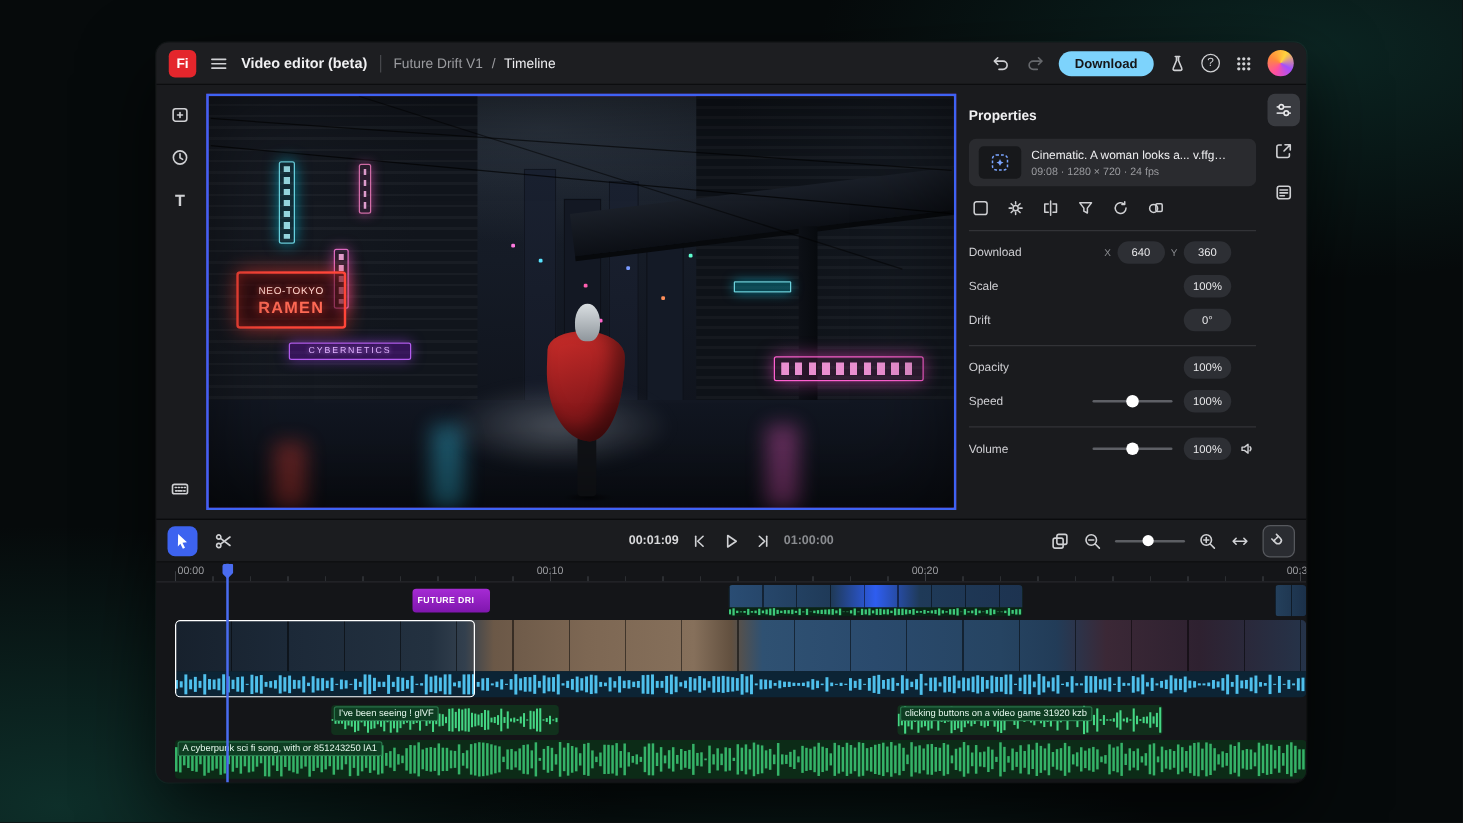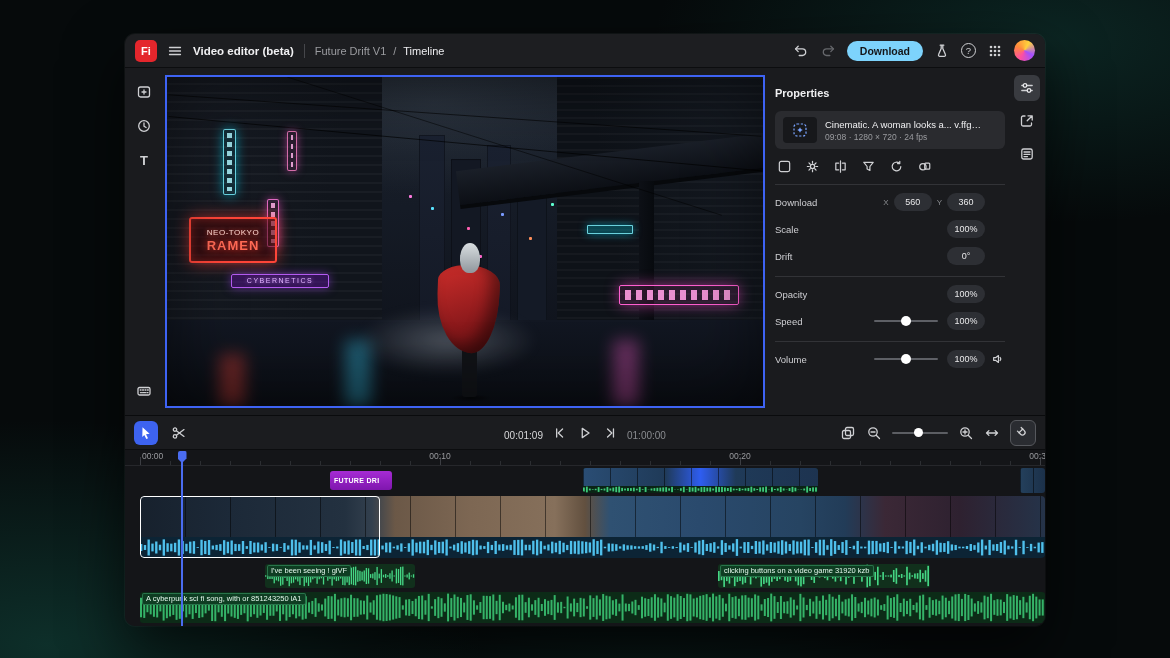--- a/index.html
+++ b/index.html
@@ -156,21 +156,21 @@
   .right-rail { position:absolute; right:0; top:7px; width:36px; display:flex; flex-direction:column; align-items:center; gap:7px; }
   .rr-btn { width:26px; height:26px; border-radius:6px; display:grid; place-items:center; cursor:pointer; }
   .rr-btn.active { background:#393b40; }
   
   .timeline { position:absolute; left:0; top:381px; width:920px; height:211px; background:#141518; border-top:1px solid #0a0b0d; }
   .tl-toolbar { position:absolute; left:0; top:0; width:100%; height:34px; background:#1b1c1f;
     display:flex; align-items:center; padding:0 9px; border-bottom:1px solid #0c0d0f; }
   .tlt-left { display:flex; align-items:center; gap:9px; }
   .tool-btn { width:24px; height:24px; border-radius:6px; display:grid; place-items:center; cursor:pointer; }
   .tool-btn.active { background:#3d63f0; }
-  .tlt-center { position:absolute; left:50%; transform:translateX(-50%); display:flex; align-items:flex-end; gap:9px; }
+  .tlt-center { position:absolute; left:50%; transform:translateX(-50%); display:flex; align-items:center; gap:9px;font-weight:bold; }
   .tc { font-size:10px; }
   .cur { color:#d8d8da; } .dur { color:#8a8c90; }
   .tlt-right { margin-left:auto; display:flex; align-items:center; gap:10px; }
   .zslider { width:56px; height:2px; background:#5c5e63; border-radius:1px; position:relative; cursor:pointer; }
   .zknob { position:absolute; left:22px; top:-3.5px; width:9px; height:9px; background:#fff; border-radius:50%; }
   .snap-btn { width:26px; height:26px; border:1px solid #56585d; background:#2a2c31; border-radius:6px;
     display:grid; place-items:center; cursor:pointer; }
   .tl-ruler { position:absolute; left:0; top:34px; width:100%; height:16px; cursor:pointer;
     background:
       repeating-linear-gradient(90deg,#3c3e43 0 1px, transparent 1px 300px) 15px bottom / 100% 8px no-repeat,
@@ -193,21 +193,21 @@
     linear-gradient(90deg,#24405c,#1b3049); }
   .main-clip { top:30px; height:62px; left:15px; width:905px; border-radius:4px; }
   .main-film { height:41px;
     background:
       repeating-linear-gradient(90deg, rgba(0,0,0,.5) 0 1px, transparent 1px 45px),
       linear-gradient(90deg,#17212d 0px,#1c2938 90px,#233140 205px,#33404e 232px,#6b5847 255px,#7d6753 330px,#86705b 415px,#62503f 445px,#2f5172 470px,#2a4a6d 560px,#264462 660px,#223c58 705px,#3b2836 745px,#2e2130 820px,#253349 905px); }
   .wavebox { position:relative; height:21px; background:#0c2435; color:#4fc0ec; overflow:hidden; }
   .sel-overlay { position:absolute; left:0; top:0; width:240px; height:100%;
     border:1.5px solid #fff; border-radius:4px; pointer-events:none; }
   .fx-clip { top:98px; height:24px; background:#11301c; color:#45d684; }
-  .fx-a { left:140px; width:150px; } .fx-b { left:593px; width:212px; }
+  .fx-a { left:140px; width:182px; } .fx-b { left:593px; width:212px; }
   .music-clip { top:126px; height:31px; left:15px; width:905px; background:#0c2b17; color:#35b368; }
   .wave { position:absolute; inset:0; width:100%; height:100%; fill:currentColor; }
   .clip-badge { position:absolute; top:1px; left:2px; z-index:2; background:#0e3d22;
     border:1px solid rgba(90,220,150,.35); border-radius:2px; color:#e4f7ec;
     font-size:7.5px; line-height:10px; padding:0 3px; white-space:nowrap;
     max-width:calc(100% - 6px); overflow:hidden; text-overflow:ellipsis; }
   .playhead { position:absolute; left:56px; top:35px; bottom:0; width:2px; background:#4a6cf0; z-index:5; cursor:ew-resize; }
   .ph-head { position:absolute; left:-3.5px; top:0; width:9px; height:12px; background:#4a6cf0;
     clip-path:polygon(0 0,100% 0,100% 62%,50% 100%,0 62%); border-radius:2px; }
 </style>
@@ -374,21 +374,21 @@
           <svg class="pico" viewBox="0 0 16 16">
               <circle class="st" cx="6.3" cy="8.3" r="3.4"></circle>
               <rect class="st" x="8.2" y="4.3" width="5.4" height="6.6" rx="1"></rect>
             </svg>
         </div>
         <div class="hr"></div>
         <div class="prow">
           <span class="plabel">Download</span>
           <span class="pgroup">
             <span class="axis">X</span>
-            <span class="pill">560</span>
+            <span class="pill">640</span>
             <span class="axis">Y</span>
             <span class="pill">360</span>
           </span>
         </div>
         <div class="prow">
           <span class="plabel">Scale</span>
           <span class="pill">100%</span>
         </div>
         <div class="prow">
           <span class="plabel">Drift</span>

